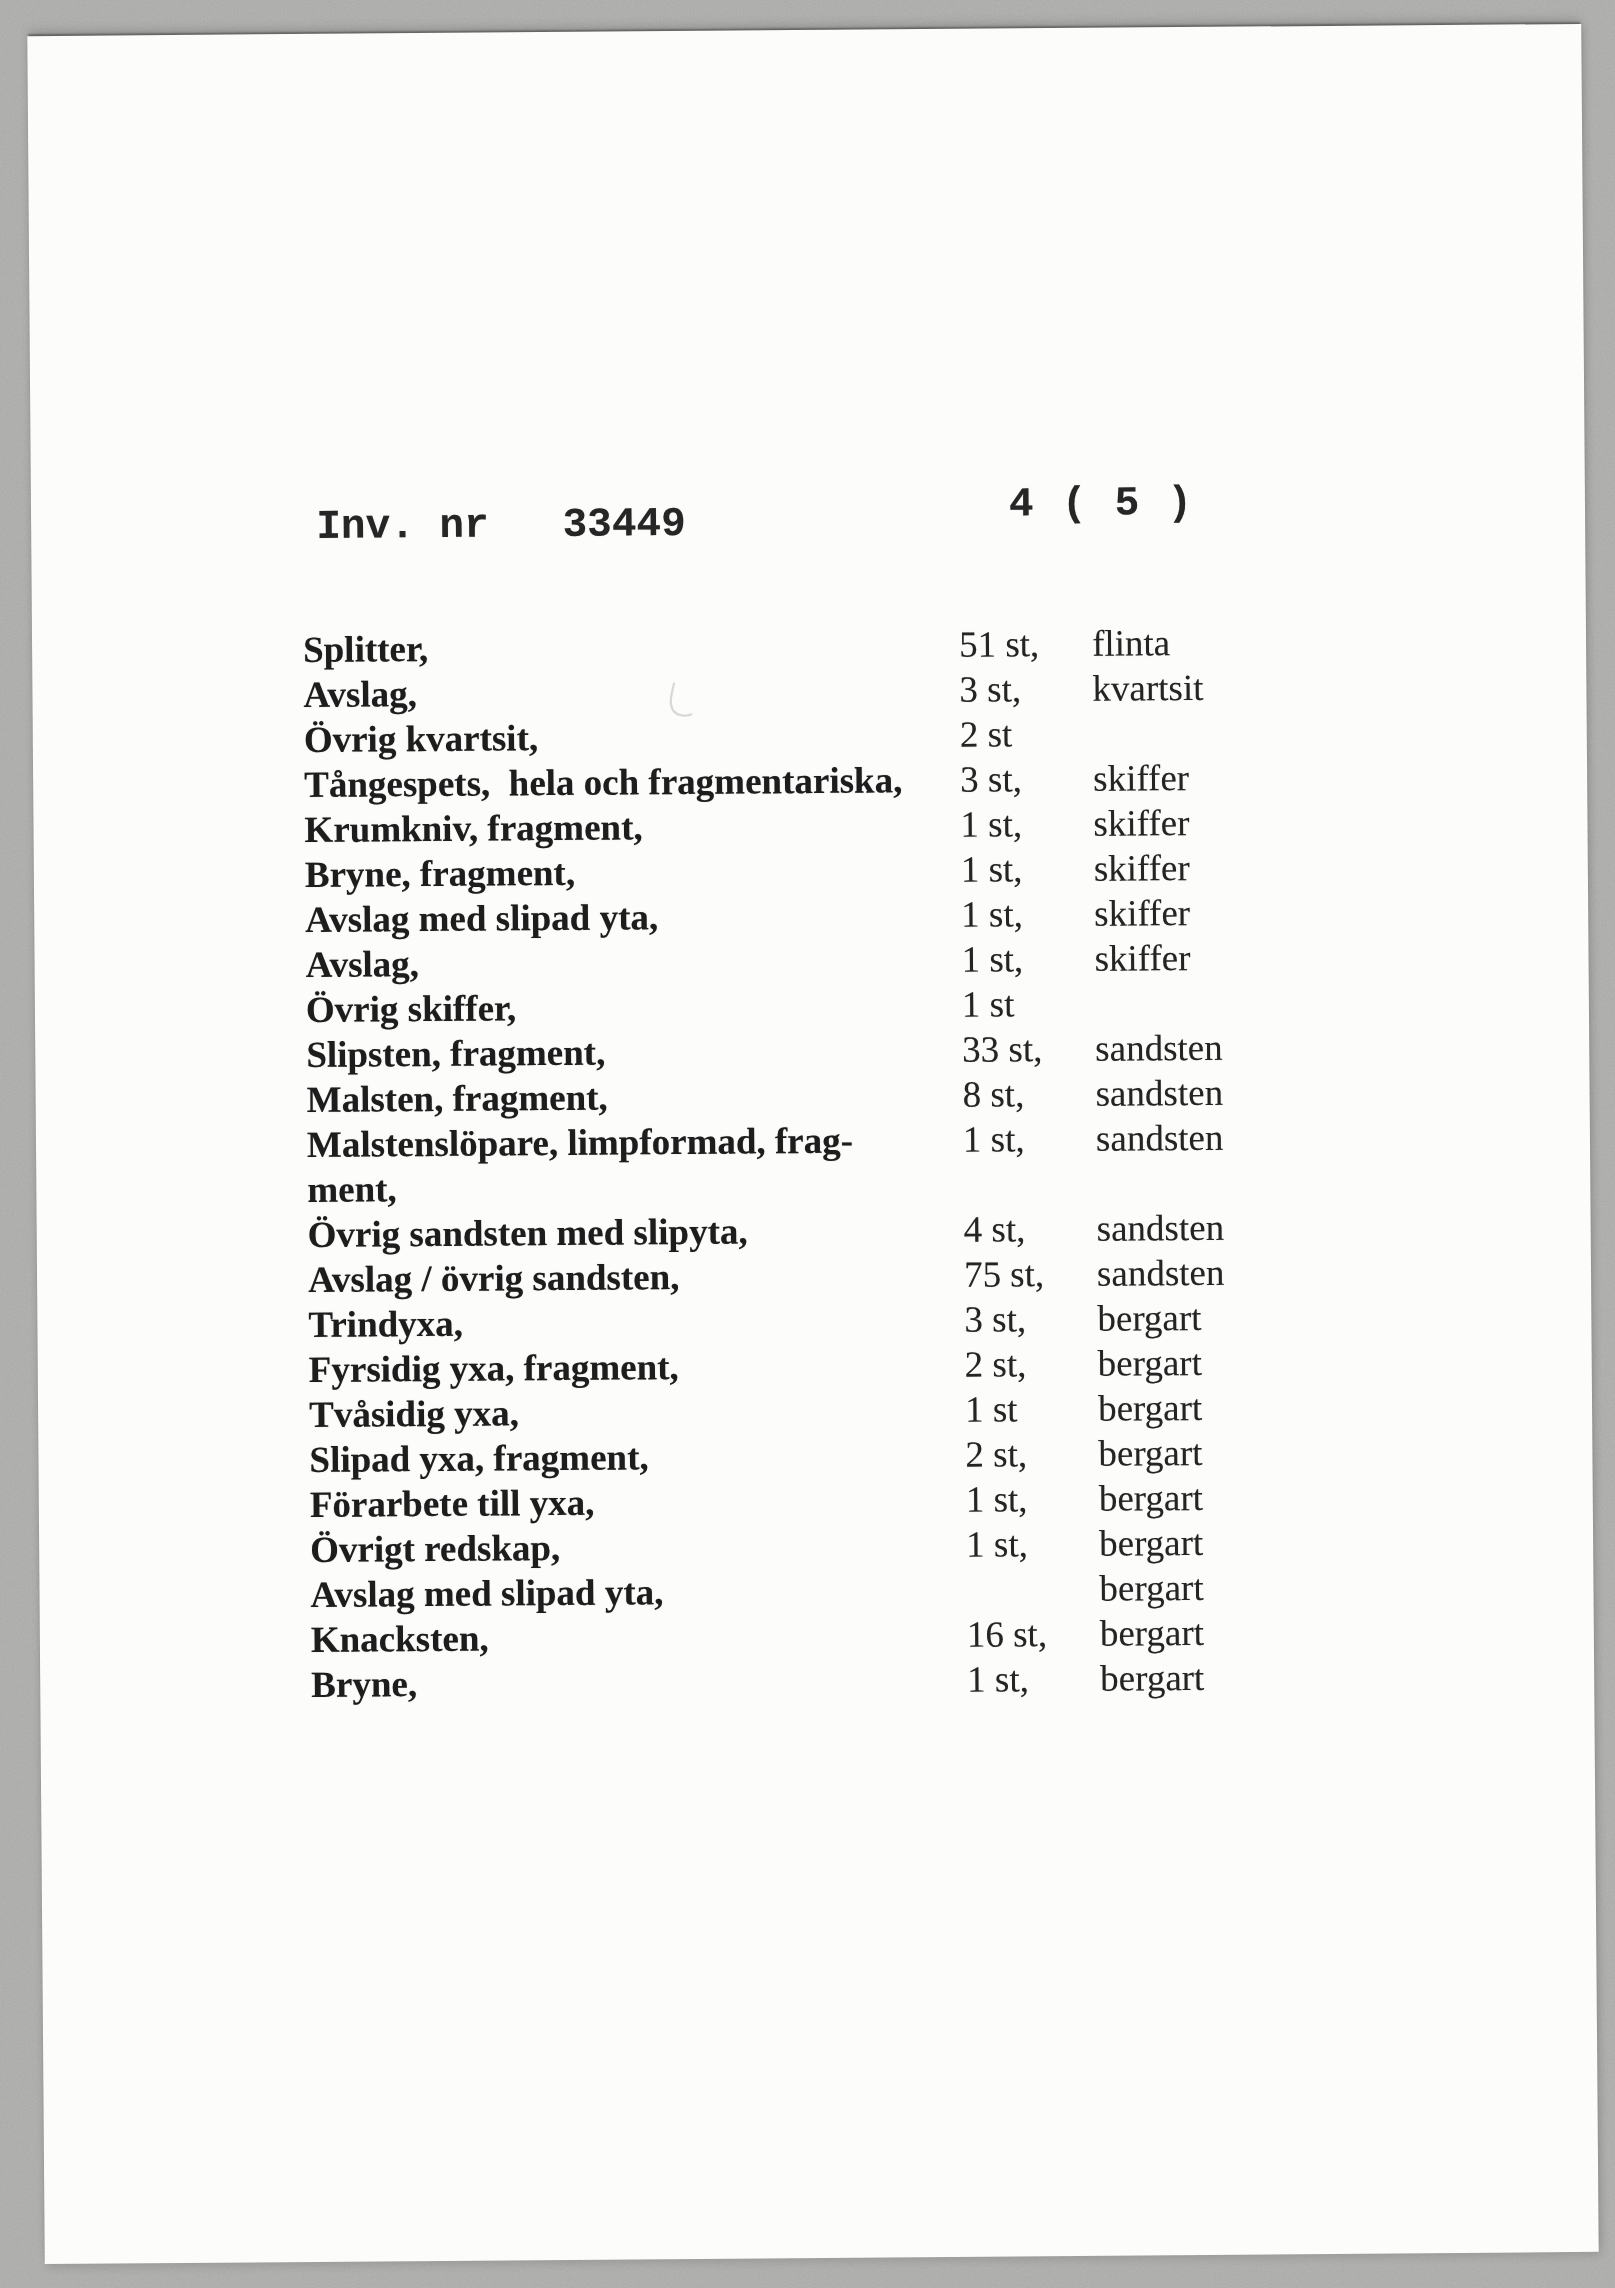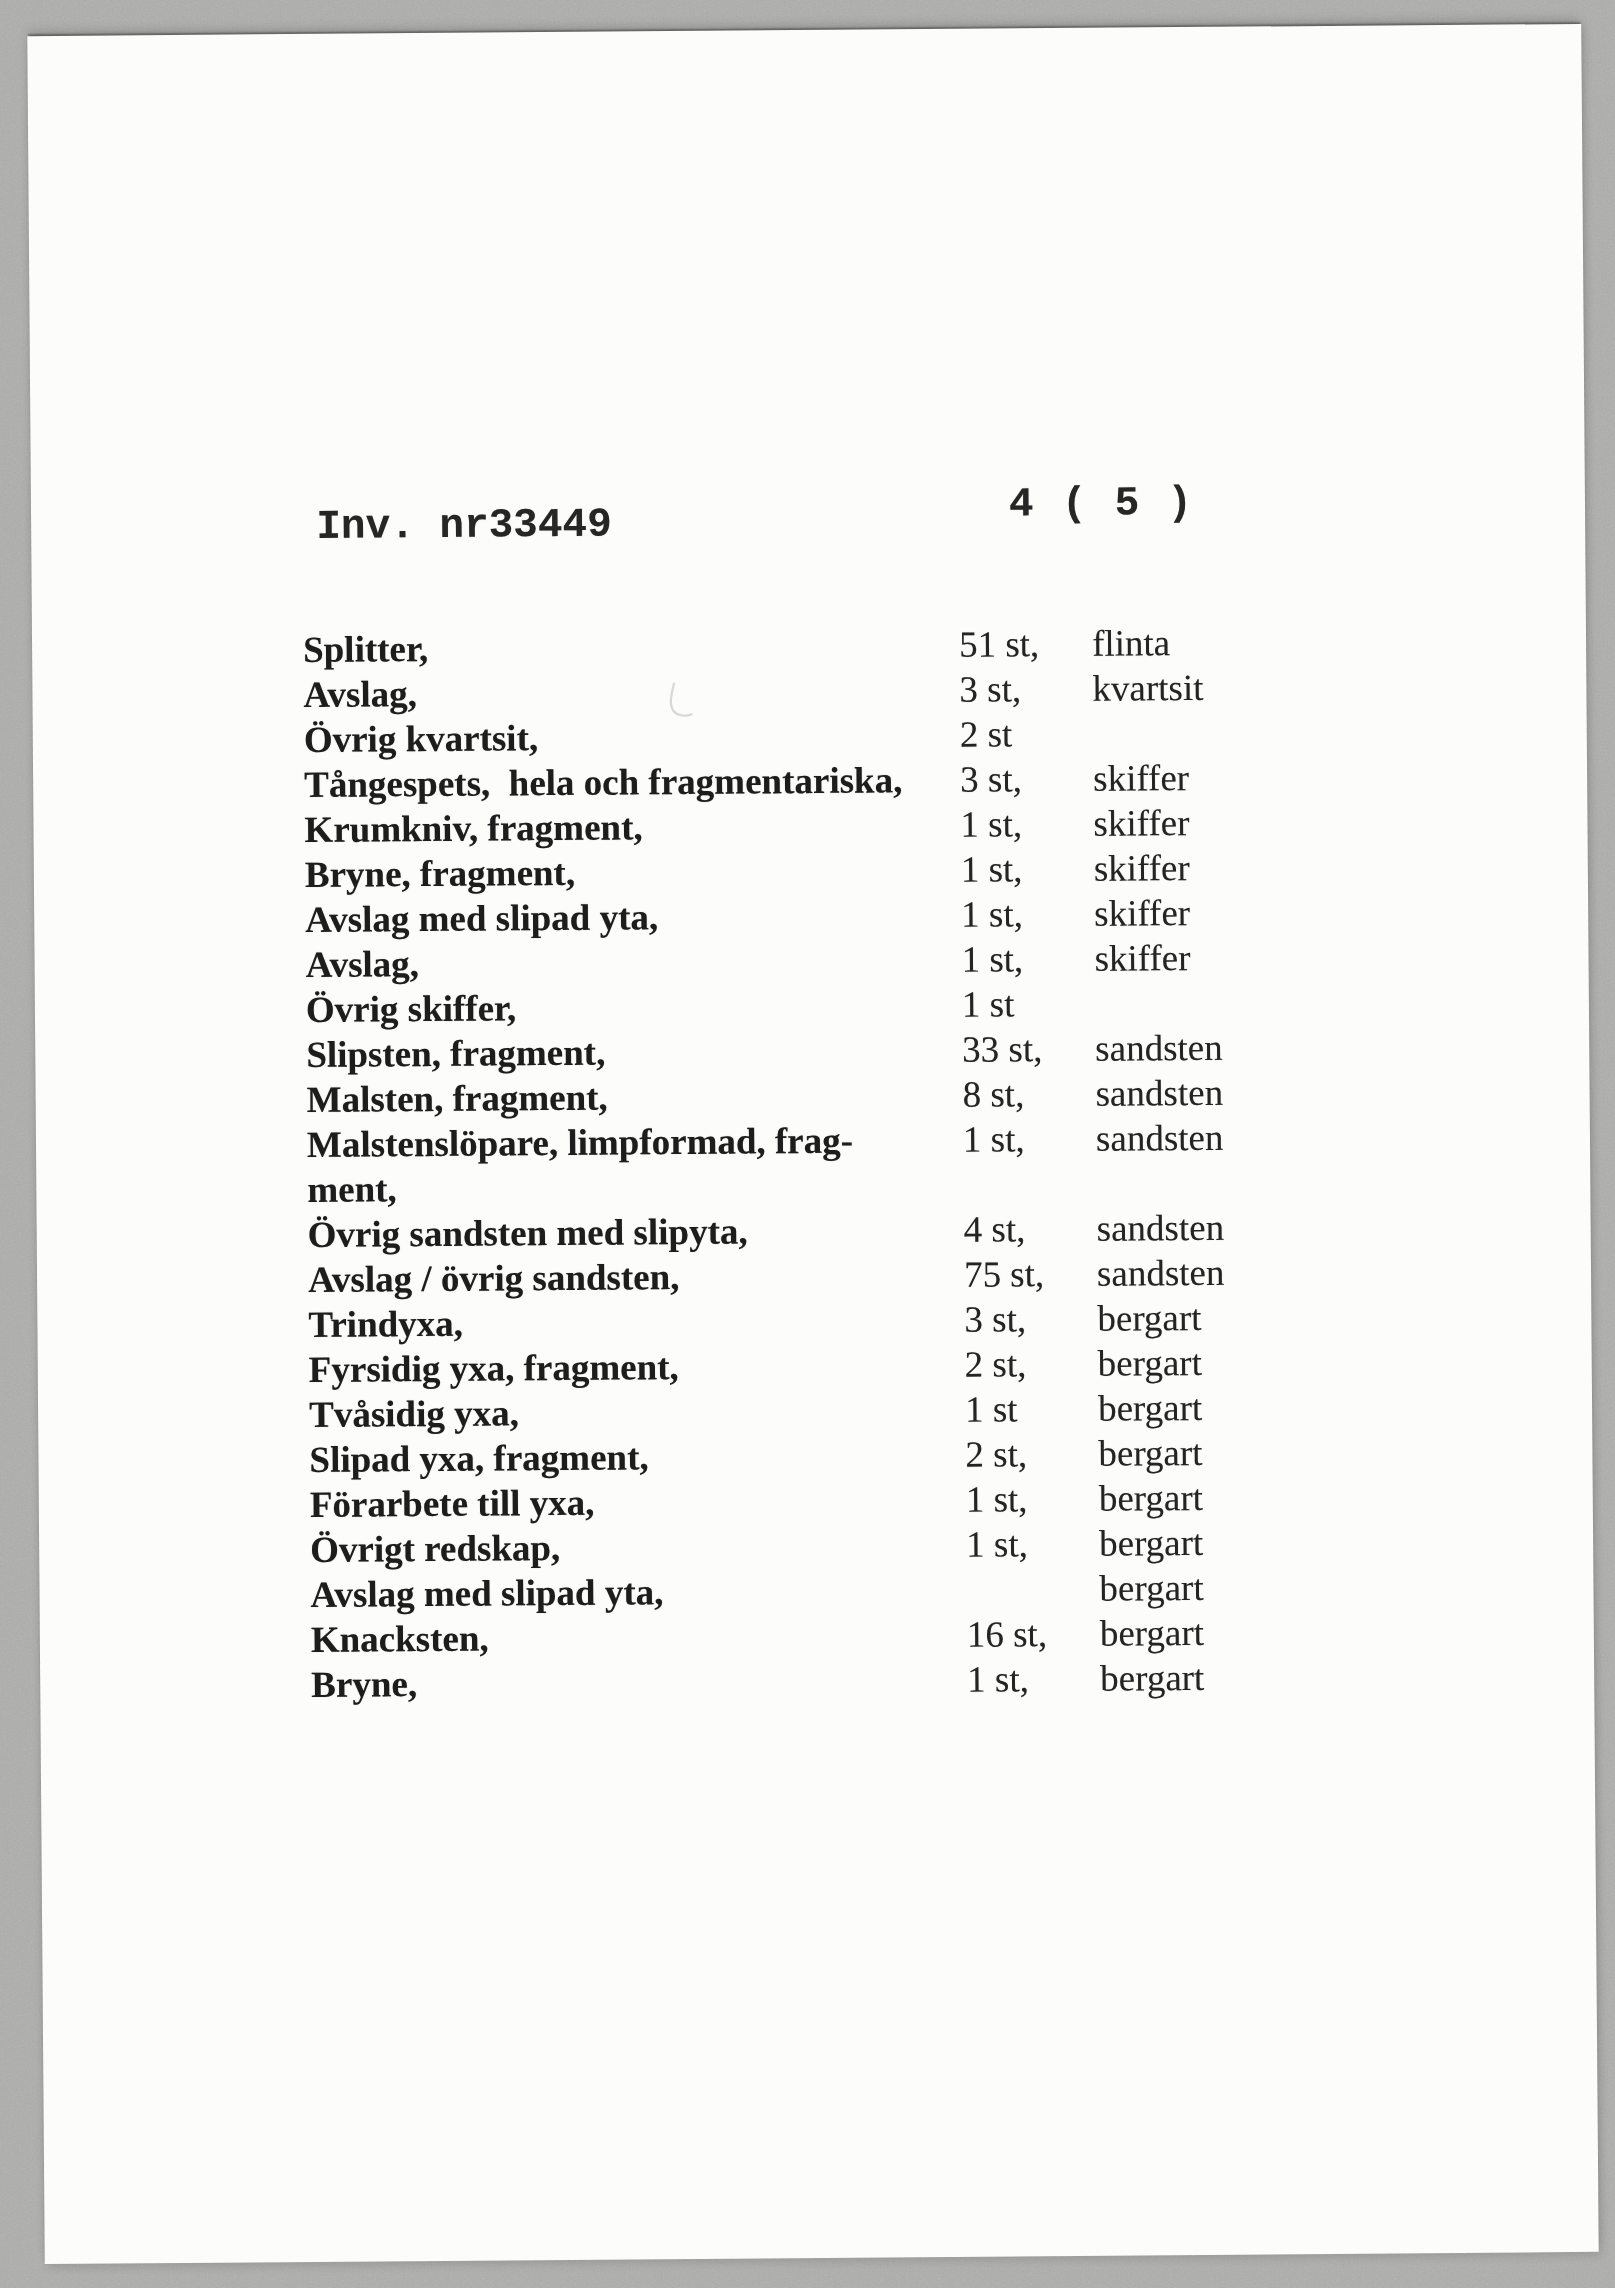--- a/index.html
+++ b/index.html
@@ -44,20 +44,21 @@
     white-space: pre;
   }
   .mono {
     font-family: "Liberation Mono", monospace;
     font-weight: 700;
     font-size: 41px;
     color: #262626;
     text-shadow: 0 0 0.9px rgba(40,40,40,0.35);
   }
   .inv-number {
+    margin-left: 74px;
   }
   .page-indicator {
     position: absolute;
     left: 707px; 
     top: 0;
     letter-spacing: 1.8px;
   }
   .list {
     position: absolute;
     top: 593px;

